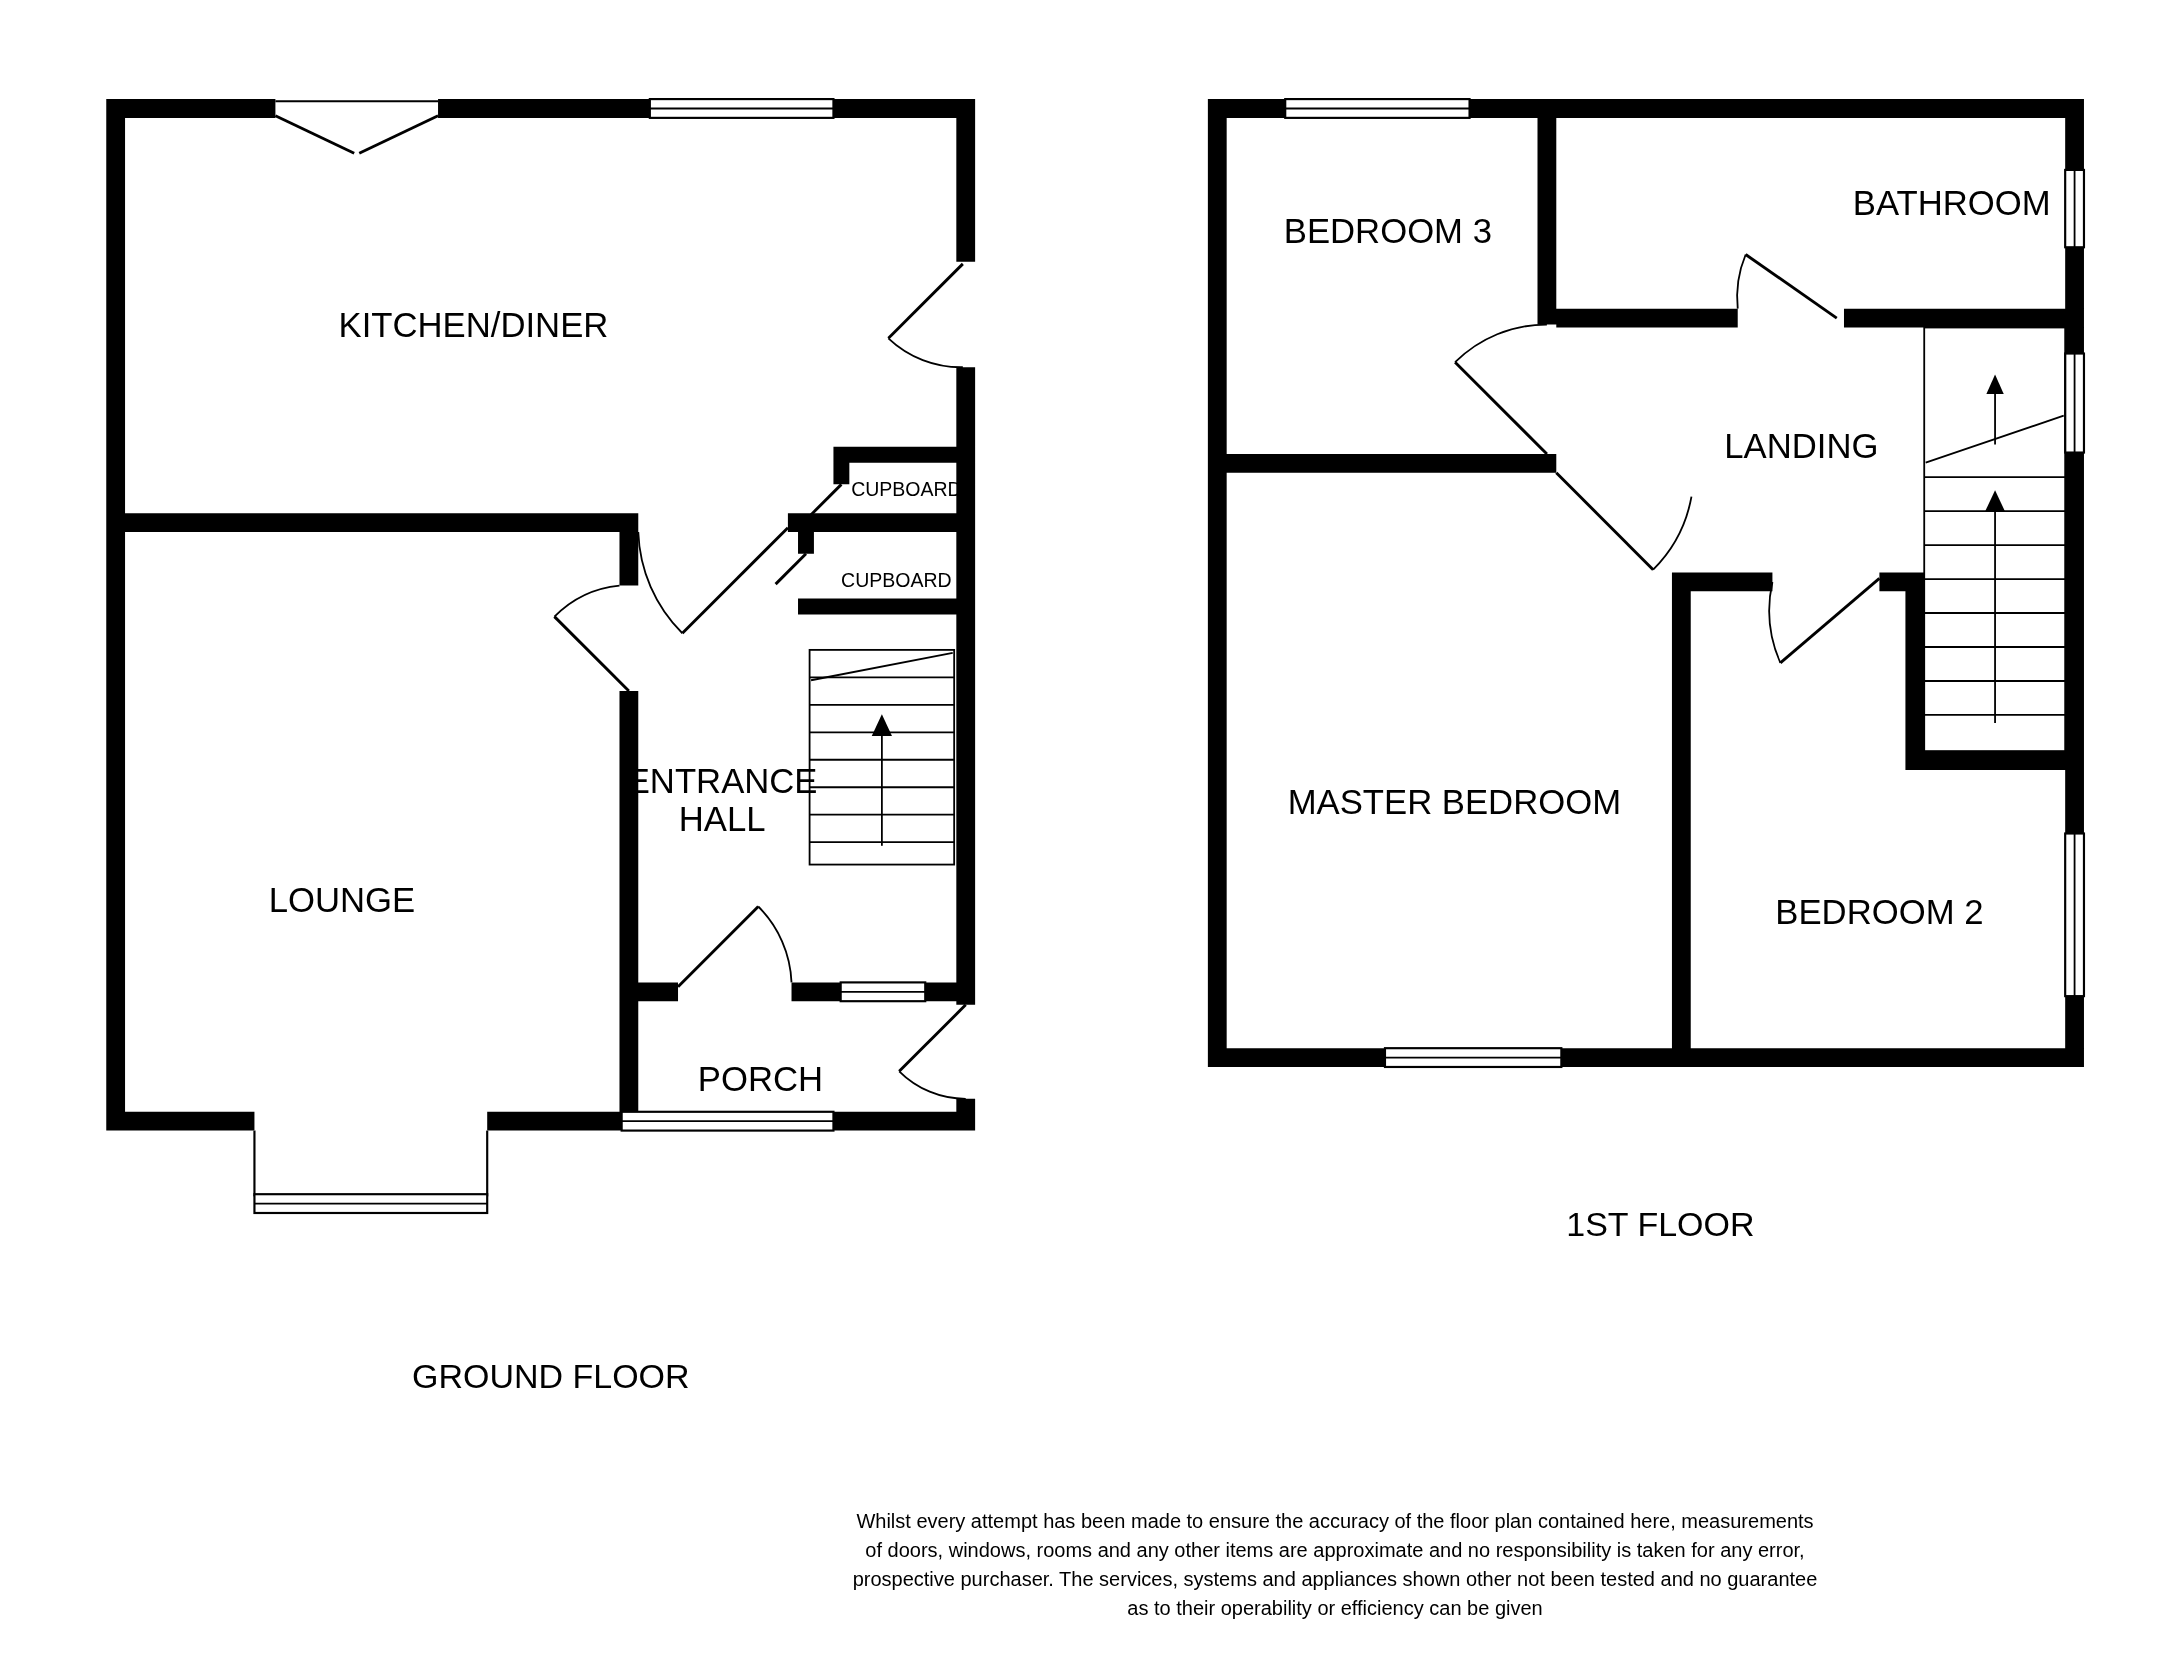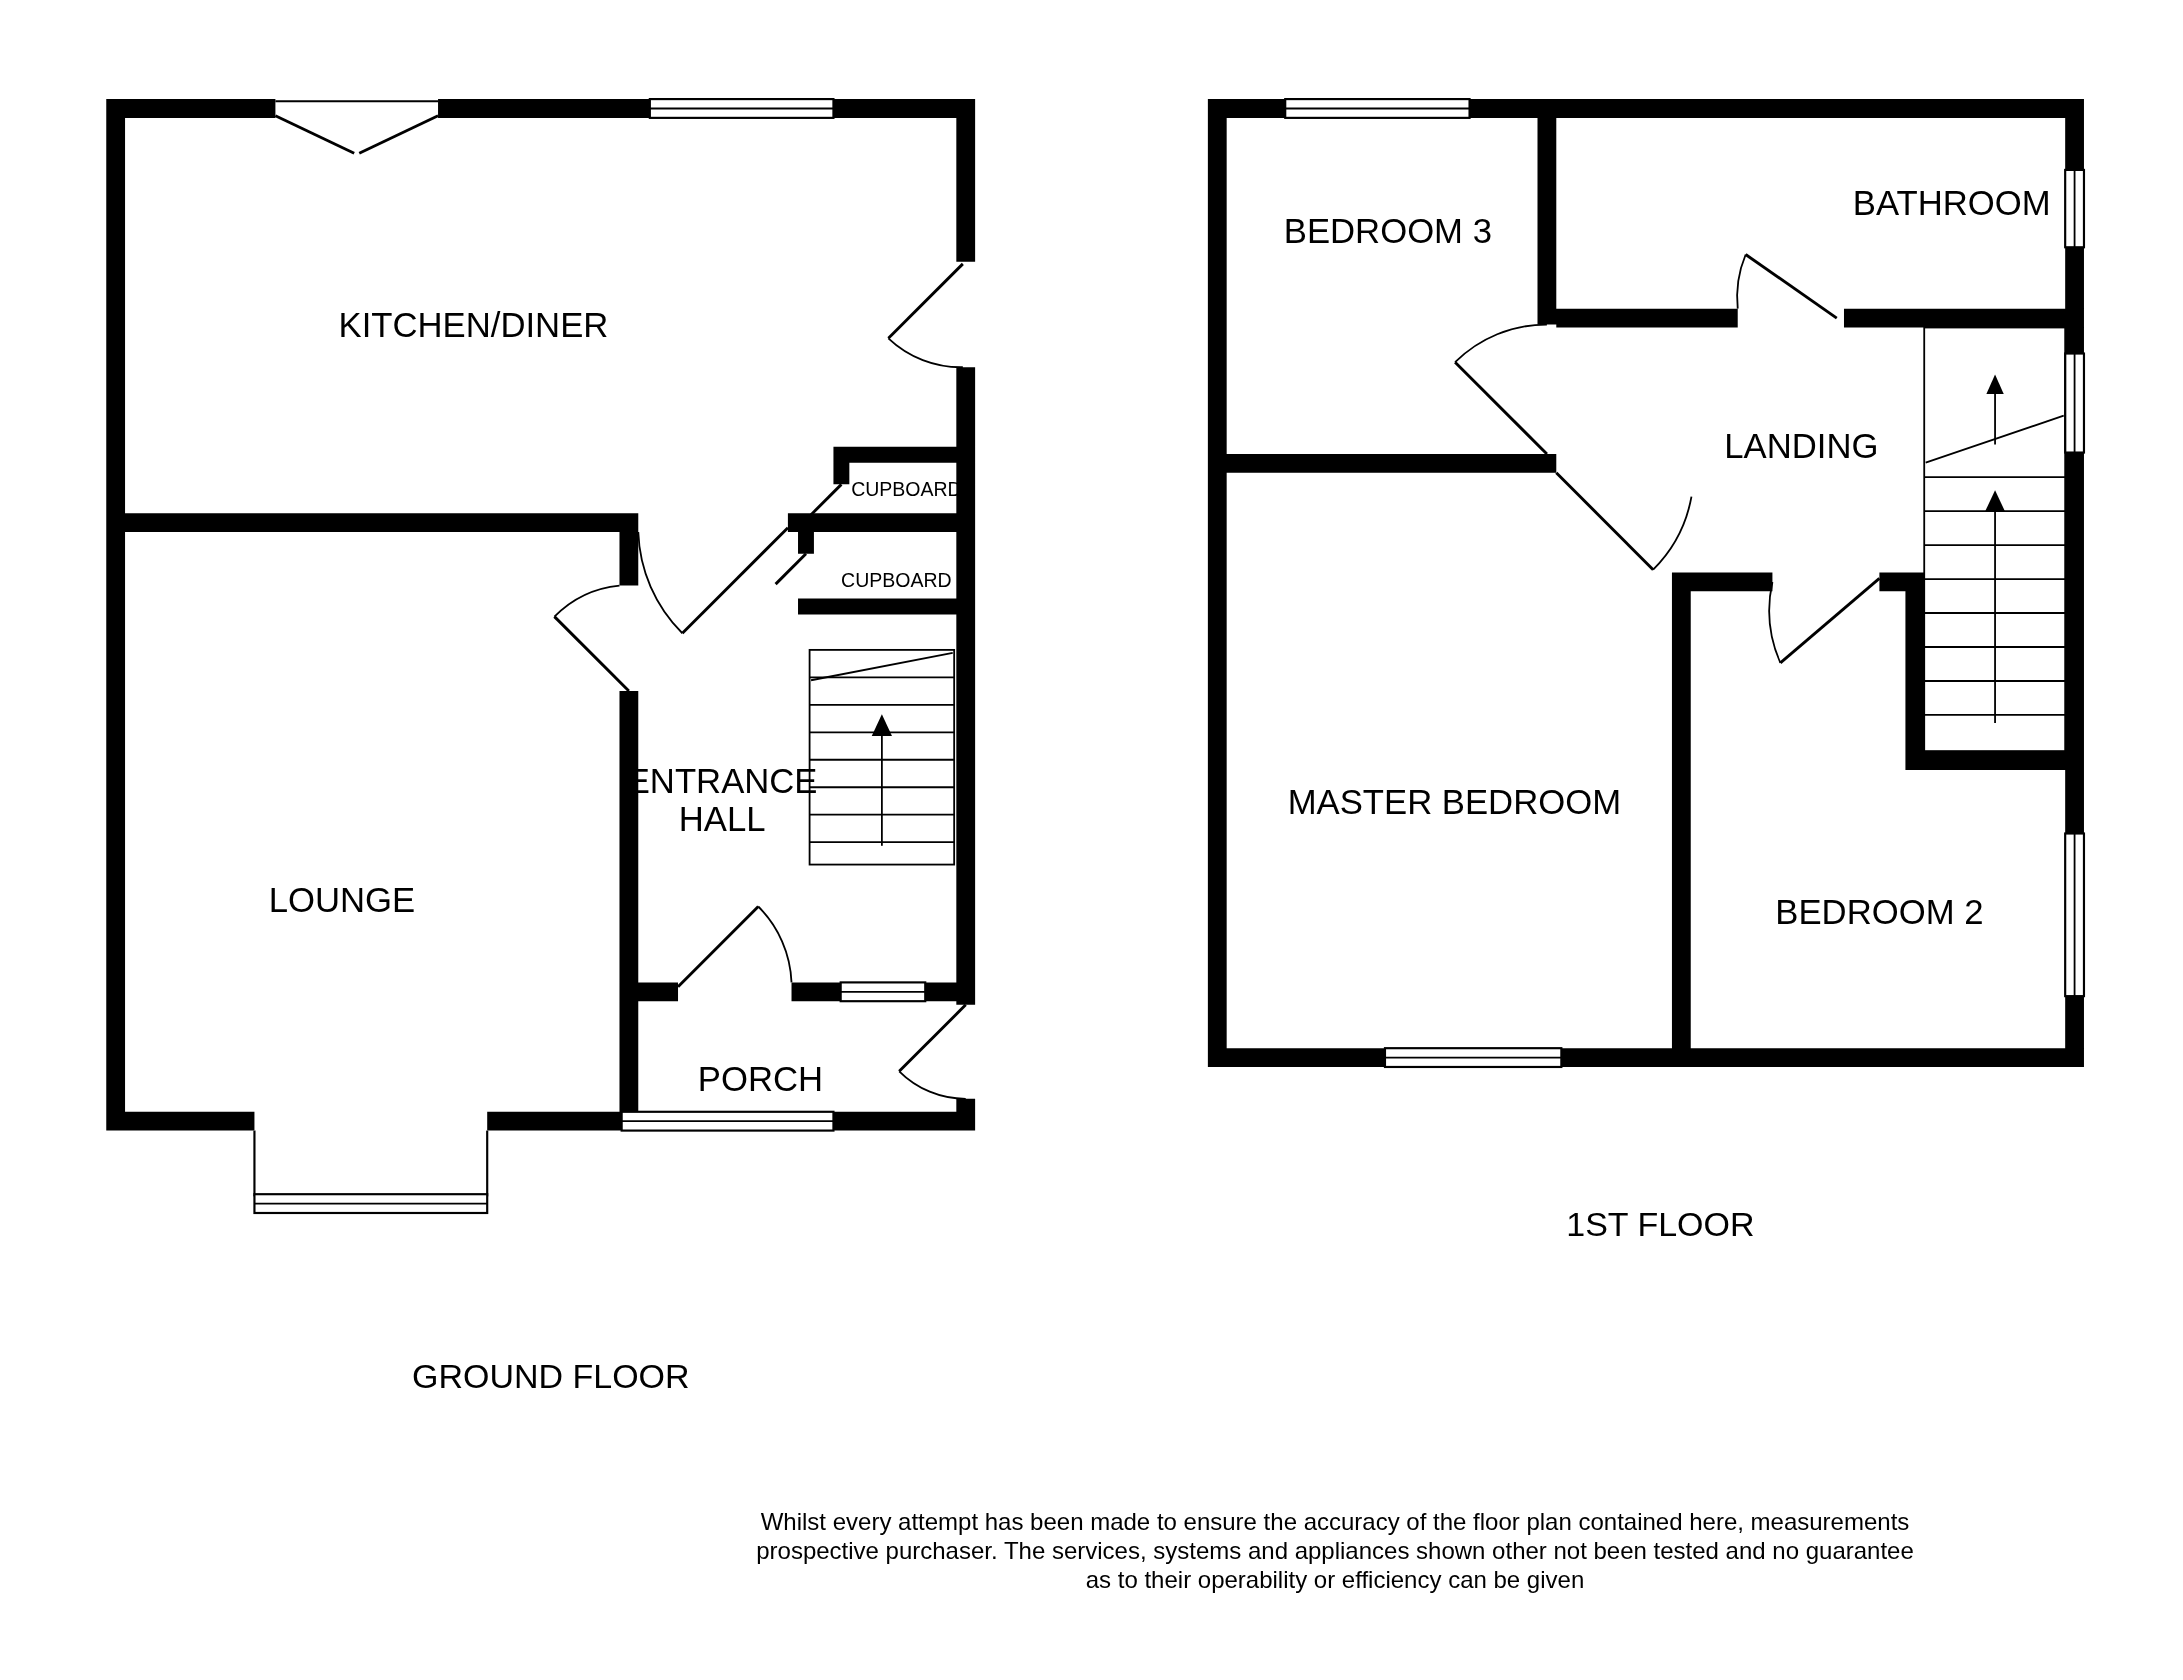--- a/index.html
+++ b/index.html
@@ -23,21 +23,21 @@
     font-family: "Liberation Sans", sans-serif;
     font-size: 48px; fill: #000000;
     text-anchor: middle; dominant-baseline: central;
   }
   text.small { font-size: 27px; }
   text.floor-title { font-size: 47px; }
   .disclaimer {
     position: absolute;
     left: 648px; top: 1507px; width: 1374px;
     text-align: center;
-    font-size: 24px; line-height: 29px; color: #000000;
+    font-size: 20px; line-height: 29px; color: #000000;
   }
 </style>
 </head>
 <body>
 
 <svg class="plan" width="2183" height="1680" viewBox="0 0 3020 2324">
 
   <g>
 
     <path class="wall" d="
@@ -215,16 +215,17 @@
     <text class="room" x="2700" y="281">BATHROOM</text>
     <text class="room" x="2492" y="617">LANDING</text>
     <text class="room" x="2012" y="1110">MASTER BEDROOM</text>
     <text class="room" x="2600" y="1262">BEDROOM 2</text>
     <text class="room floor-title" x="2297" y="1693">1ST FLOOR</text>
   </g>
 </svg>
 
 <div class="disclaimer">
   <div>Whilst every attempt has been made to ensure the accuracy of the floor plan contained here, measurements</div>
+  <div>of doors, windows, rooms and any other items are approximate and no responsibility is taken for any error,</div>
   <div>prospective purchaser. The services, systems and appliances shown other not been tested and no guarantee</div>
   <div>as to their operability or efficiency can be given</div>
 </div>
 
 
 </body></html>

